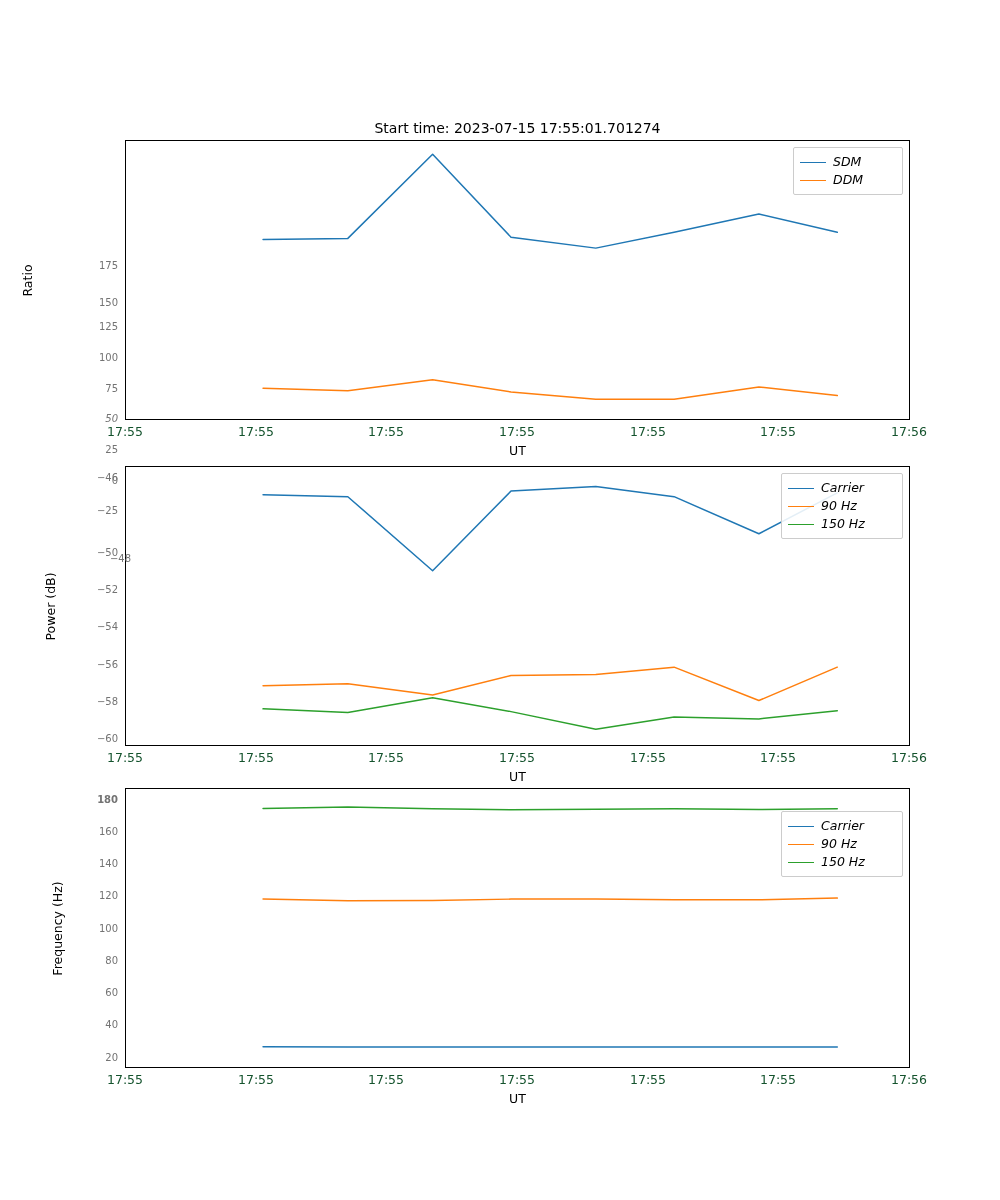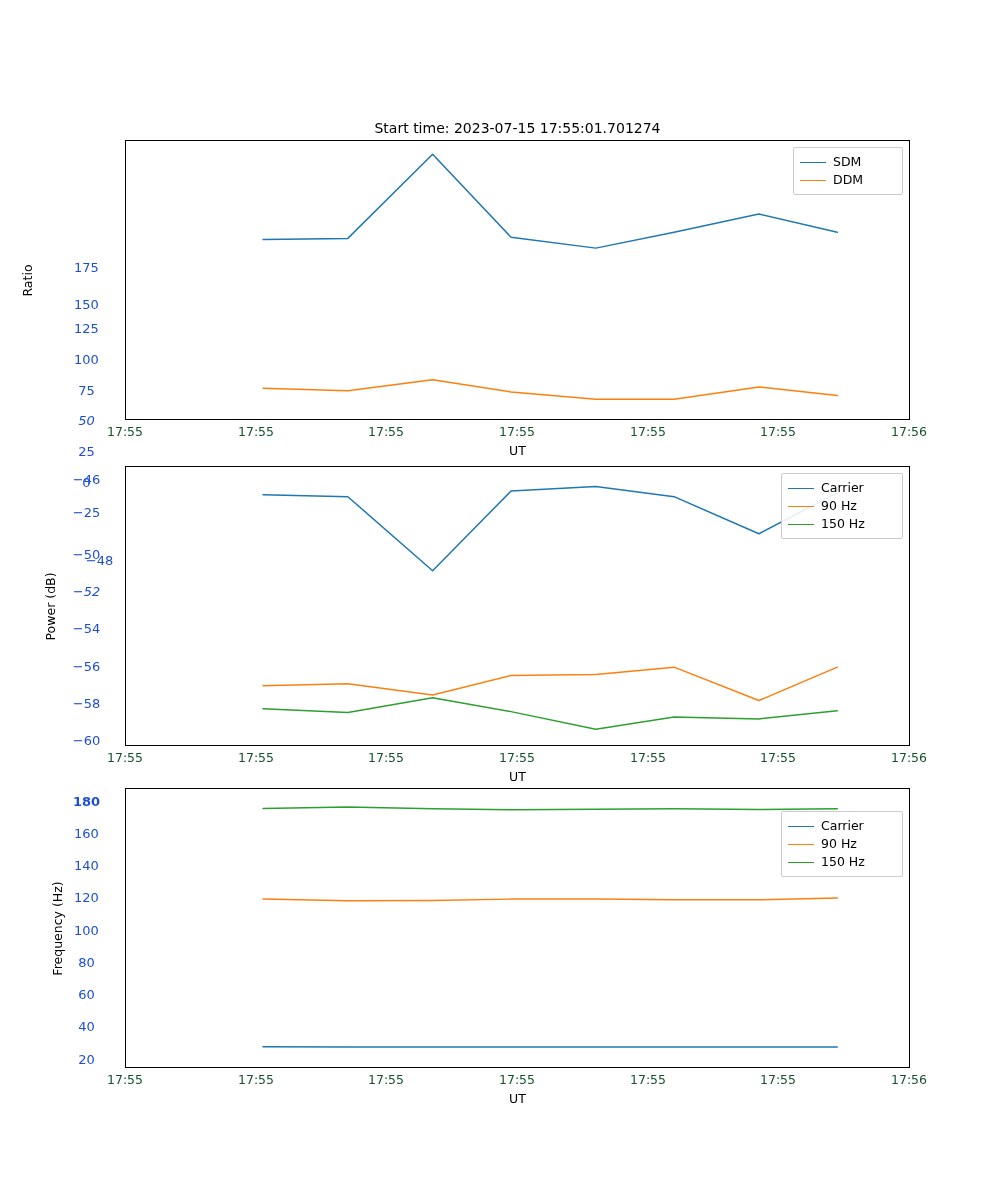--- a/index.html
+++ b/index.html
@@ -62,32 +62,33 @@
   }
   .tick-label-x {
     position: absolute;
     font-size: 12.5px;
     color: #14532d;
     text-align: center;
     white-space: nowrap;
   }
   .tick-label-y {
     position: absolute;
-    font-size: 13px;
-    color: #1d4ed8;
-    text-align: center;
+    font-size: 10px;
+    color: #737373;
+    text-align: right;
     white-space: nowrap;
   }
   .legend {
     position: absolute;
     border: 1px solid #cccccc;
     background: rgba(255,255,255,0.88);
     border-radius: 2px;
     padding: 5px 7px 5px 6px;
     box-sizing: border-box;
+    font-style: italic;
   }
   .legend-row {
     display: flex;
     align-items: center;
     height: 18px;
     white-space: nowrap;
   }
   .legend-swatch {
     width: 26px;
     height: 0;
@@ -174,21 +175,21 @@
         <div class="legend-row">
           <span class="legend-swatch" style="border-top-color:#2ca02c;"></span>
           <span class="legend-label">150 Hz</span>
         </div>
       </div>
     </div>
 
     <div class="tick-label-y" style="left:55px; top:22px; width:63px;">−46</div>
     <div class="tick-label-y" style="left:68px; top:59px; width:63px;margin-top:44px;">−48</div>
     <div class="tick-label-y" style="left:55px; top:97px; width:63px;">−50</div>
-    <div class="tick-label-y" style="left:55px; top:134px; width:63px;font-style:italic;">−52</div>
+    <div class="tick-label-y" style="left:55px; top:134px; width:63px;">−52</div>
     <div class="tick-label-y" style="left:55px; top:171px; width:63px;">−54</div>
     <div class="tick-label-y" style="left:55px; top:209px; width:63px;">−56</div>
     <div class="tick-label-y" style="left:55px; top:246px; width:63px;">−58</div>
     <div class="tick-label-y" style="left:55px; top:283px; width:63px;">−60</div>
 
     <div class="tick-label-x" style="left:95px; top:300px; width:60px;">17:55</div>
     <div class="tick-label-x" style="left:226px; top:300px; width:60px;">17:55</div>
     <div class="tick-label-x" style="left:356px; top:300px; width:60px;">17:55</div>
     <div class="tick-label-x" style="left:487px; top:300px; width:60px;">17:55</div>
     <div class="tick-label-x" style="left:618px; top:300px; width:60px;">17:55</div>

